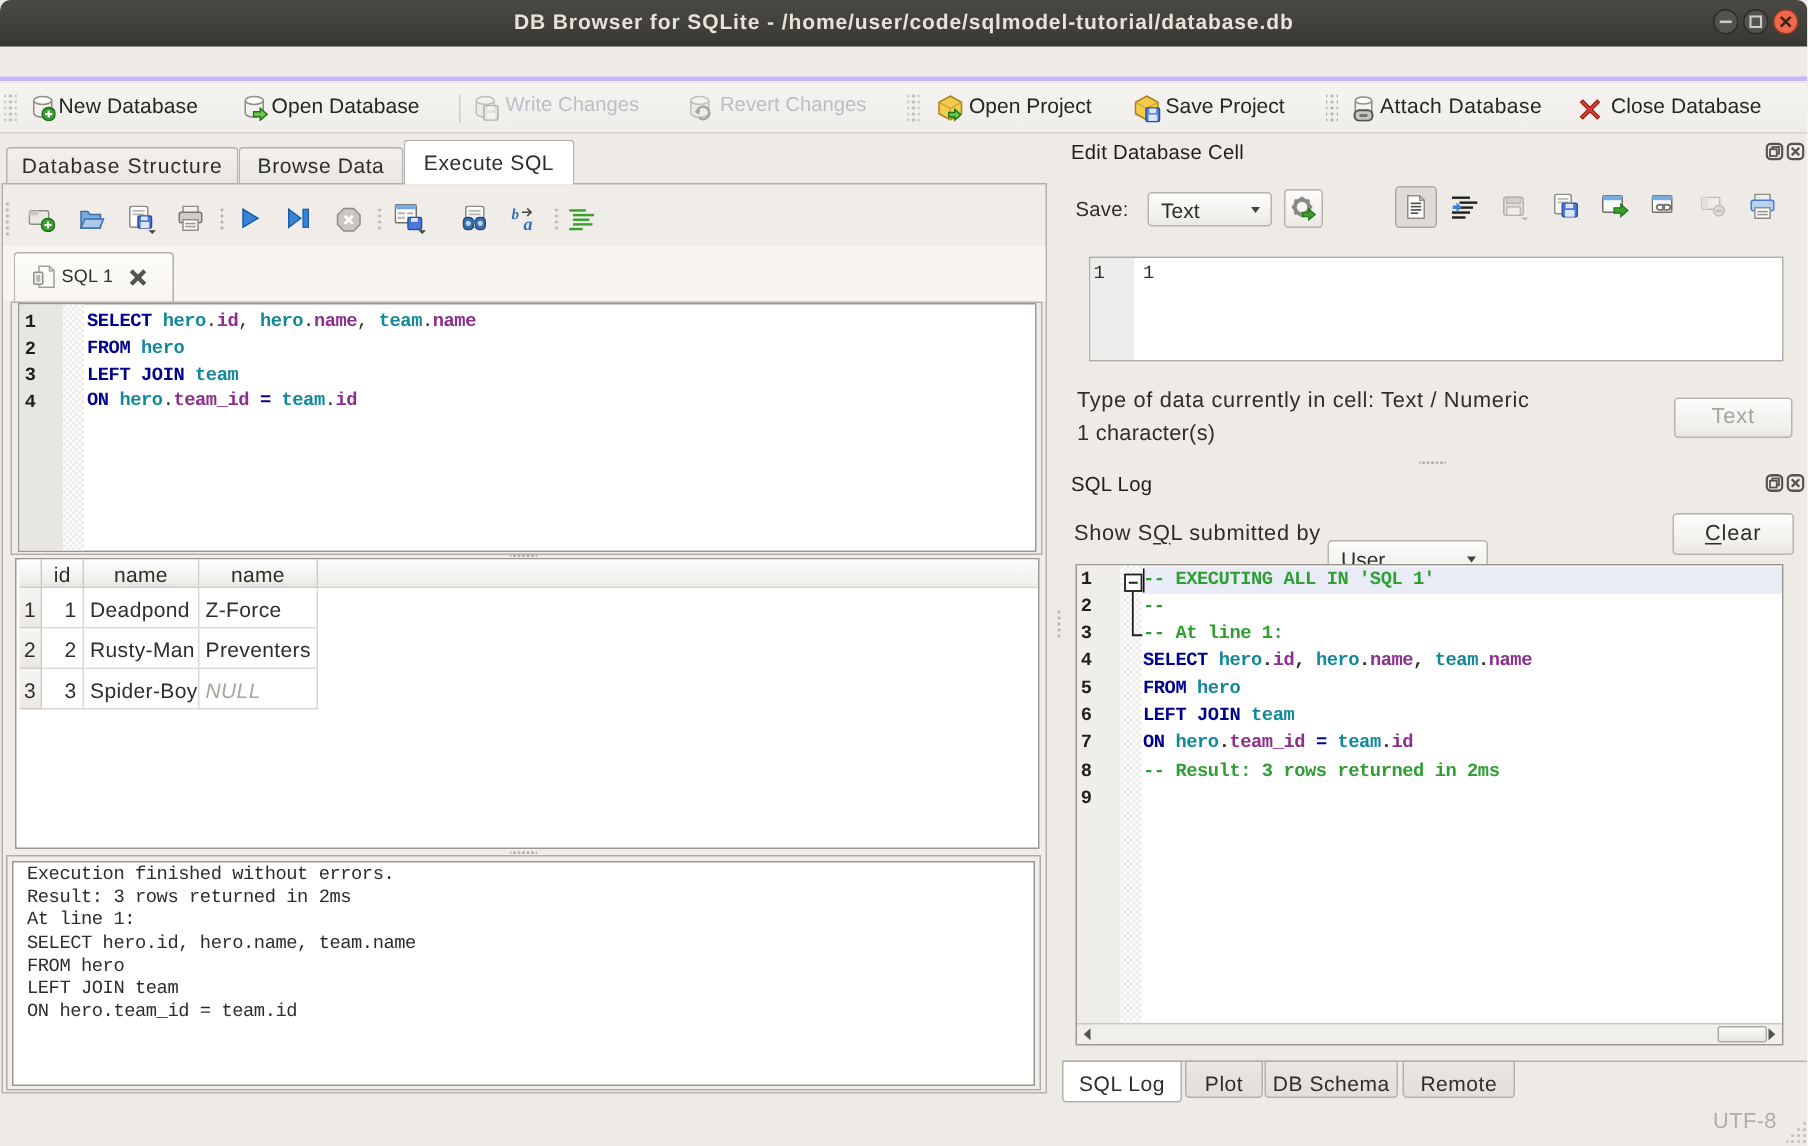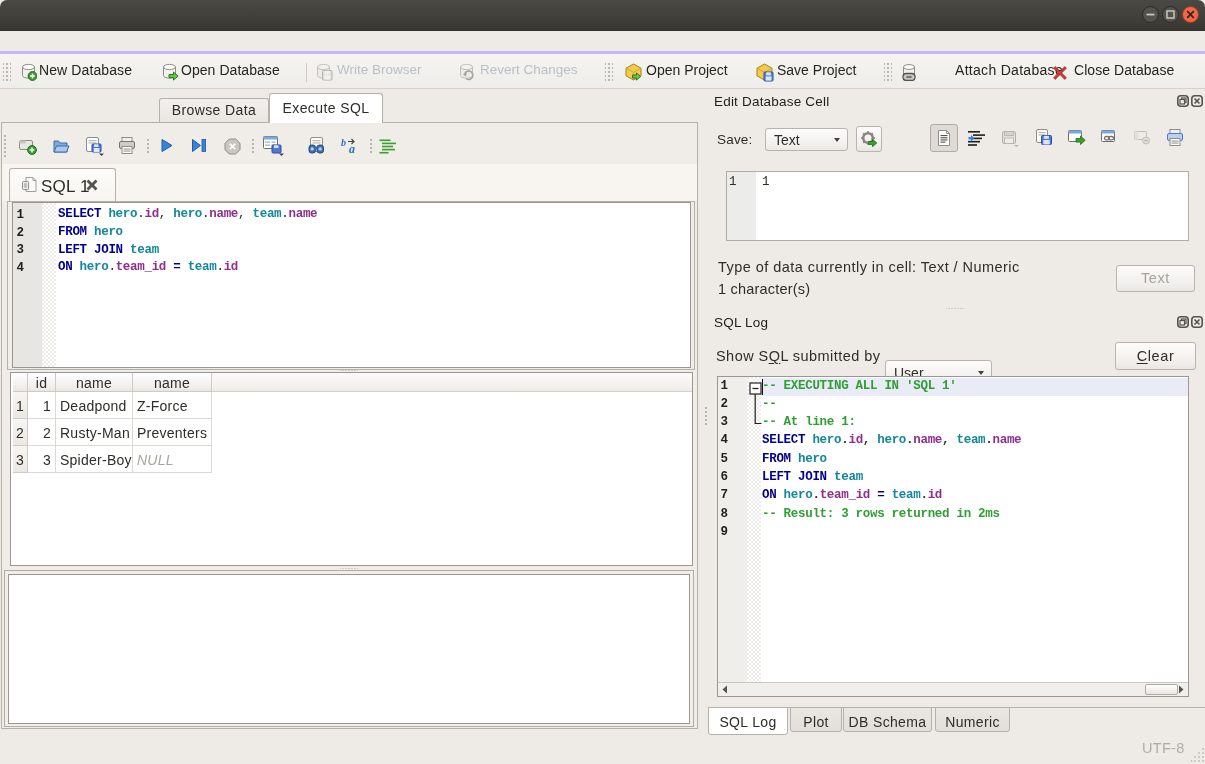--- a/index.html
+++ b/index.html
@@ -70,20 +70,21 @@
 
 .dtab { position:absolute; border:1px solid #b4b1ab; border-radius:0 0 3px 3px;
   background:linear-gradient(#eae7e2, #e2dfda); text-align:center; font-size:14px; letter-spacing:0.35px; }
 .dtab.sel { background:#fff; }
 </style>
 </head>
 <body>
 <div id="win">
 
   <div id="titlebar">
+    <div class="ttext">DB Browser for SQLite - /home/user/code/sqlmodel-tutorial/database.db</div>
     <div class="winbtn" style="left:1142px;">
       <svg width="17" height="17">
           <circle cx="8.5" cy="8.5" r="8" fill="#54524c" stroke="#2b2a26" stroke-width="1"></circle>
           <rect x="4.5" y="7.7" width="8" height="1.7" fill="#cfccc4"></rect>
         </svg>
     </div>
     <div class="winbtn" style="left:1162px;">
       <svg width="17" height="17">
           <circle cx="8.5" cy="8.5" r="8" fill="#54524c" stroke="#2b2a26" stroke-width="1"></circle>
           <rect x="5" y="5" width="7" height="7" fill="none" stroke="#cfccc4" stroke-width="1.4"></rect>
@@ -122,21 +123,21 @@
     <span class="tbtxt" style="left:181px; letter-spacing:0.05px;">Open Database</span>
     <div class="abs" style="left:292px; top:22px; width:0; height:0; border-left:4px solid transparent; border-right:4px solid transparent; border-top:-49px solid #44423d;"></div>
     <div class="abs" style="left:306px; top:8px; width:1px; height:19px; background:#cfccc6;"></div>
     <svg class="abs cyl" style="left:315px; top:8px;" width="18" height="18" viewBox="0 0 18 18" opacity="0.75">
         <path d="M2.5 4 v8.5 a6 2.6 0 0 0 12 0 V4" fill="#eceae7" stroke="#b1afaa"></path>
         <ellipse cx="8.5" cy="4" rx="6" ry="2.6" fill="#f4f2ef" stroke="#b1afaa"></ellipse>
         <rect x="7.5" y="7.5" width="9.5" height="9.5" rx="1" fill="#dddbd6" stroke="#a09e99"></rect>
         <rect x="9.8" y="7.8" width="4.8" height="3" fill="#f4f2ef"></rect>
         <rect x="9.3" y="12.2" width="6" height="4.4" fill="#f4f2ef"></rect>
       </svg>
-    <span class="tbtxt dis" style="left:337px;">Write Browser</span>
+    <span class="tbtxt dis" style="left:337px;">Write Changes</span>
     <svg class="abs cyl" style="left:458px; top:8px;" width="18" height="18" viewBox="0 0 18 18" opacity="0.75">
         <path d="M2.5 4 v8.5 a6 2.6 0 0 0 12 0 V4" fill="#eceae7" stroke="#b1afaa"></path>
         <ellipse cx="8.5" cy="4" rx="6" ry="2.6" fill="#f4f2ef" stroke="#b1afaa"></ellipse>
         <path d="M6.5 12.5 a4.2 4.2 0 1 1 1.5 3" fill="none" stroke="#8f8d88" stroke-width="1.6"></path>
         <path d="M5 11l2.8 2.6 1.2-3.6z" fill="#8f8d88"></path>
       </svg>
     <span class="tbtxt dis" style="left:480px;">Revert Changes</span>
     <div class="vdots" style="left:605px; top:7px; width:8px; height:20px;"></div>
     <svg class="abs" style="left:624px; top:8px;" width="19" height="19" viewBox="0 0 19 19">
         <path d="M9.5 1 L17 5.2 L17 12.8 L9.5 17 L2 12.8 L2 5.2 Z" fill="#f5cb4e" stroke="#a5821c"></path>
@@ -152,27 +153,28 @@
         <rect x="10.7" y="13.4" width="5.8" height="4.2" fill="#dce6f8"></rect>
       </svg>
     <span class="tbtxt" style="left:777px; letter-spacing:0;">Save Project</span>
     <div class="vdots" style="left:884px; top:7px; width:8px; height:20px;"></div>
     <svg class="abs" style="left:900px; top:8px;" width="18" height="18" viewBox="0 0 18 18">
         <path d="M3.5 4 v8.5 a5.5 2.4 0 0 0 11 0 V4" fill="#f4f2ef" stroke="#8f8d88"></path>
         <ellipse cx="9" cy="4" rx="5.5" ry="2.4" fill="#fdfdfc" stroke="#8f8d88"></ellipse>
         <rect x="3" y="10.5" width="12" height="7" rx="3.2" fill="#c9c6c1" stroke="#55534e" stroke-width="1.3"></rect>
         <rect x="6.2" y="13" width="5.6" height="2" rx="1" fill="#77756f"></rect>
       </svg>
-    <span class="tbtxt" style="left:920px; letter-spacing:0.3px;margin-left:35px;">Attach Database</span>
+    <span class="tbtxt" style="left:920px; letter-spacing:0.3px;">Attach Database</span>
     <svg class="abs" style="left:1052px; top:10px;" width="16" height="16" viewBox="0 0 16 16">
         <path d="M3.2 1.6 L8 6.4 L12.8 1.6 L14.4 3.2 L9.6 8 L14.4 12.8 L12.8 14.4 L8 9.6 L3.2 14.4 L1.6 12.8 L6.4 8 L1.6 3.2 Z" fill="#d93a30" stroke="#8e1b13" stroke-width="0.7"></path>
       </svg>
     <span class="tbtxt" style="left:1074px; letter-spacing:0.05px;">Close Database</span>
   </div>
 
+  <div class="tab" style="left:4px; top:98px; width:155px; height:24px; padding-top:3px; letter-spacing:0.75px;">Database Structure</div>
   <div class="tab" style="left:159px; top:98px; width:110px; height:24px; padding-top:3px;">Browse Data</div>
   <div class="tab sel" style="left:269px; top:93px; width:114px; height:30px; padding-top:6px; z-index:2;">Execute SQL</div>
 
   <div class="pane" style="left:1px; top:122px; width:697px; height:607px;"></div>
   <div id="sqltoolbar">
     <div class="vdots" style="left:3px; top:134px; height:24px;"></div>
 
     <svg class="abs" style="left:19px; top:138px;" width="18" height="17" viewBox="0 0 18 17">
         <rect x="0.5" y="2.5" width="13" height="9" rx="1.5" fill="#e9e7e3" stroke="#8f8d88"></rect>
         <rect x="0.5" y="2.5" width="6" height="3" fill="#c9c6c1"></rect>
@@ -261,21 +263,21 @@
   <div class="abs" style="left:2px; top:164px; width:695px; height:37px; background:#f8f5f1;"></div>
 
   <div class="tab sel" style="left:9px; top:168px; width:107px; height:34px; background:linear-gradient(#fdfcfa,#f7f4f0);"></div>
   <div id="sql1label">
     <svg class="abs" style="left:21px; top:176px;" width="17" height="18" viewBox="0 0 17 18">
         <path d="M5 1.5 h7 l3 3 v11 h-10 z" fill="#fbfaf8" stroke="#a3a09b"></path>
         <path d="M12 1.5 v3 h3" fill="none" stroke="#a3a09b"></path>
         <rect x="1.5" y="5.5" width="6" height="8" rx="1" fill="#efedea" stroke="#8f8d88"></rect>
         <rect x="3.2" y="7.2" width="2.6" height="4.6" fill="#b9b7b2"></rect>
       </svg>
-    <span class="abs" style="left:41px; top:177px; font-size:17px; letter-spacing:0.2px;">SQL 1</span>
+    <span class="abs" style="left:41px; top:177px; font-size:12px; letter-spacing:0.2px;">SQL 1</span>
     <svg class="abs" style="left:85px; top:178px;" width="14" height="14" viewBox="0 0 14 14">
         <path d="M3.5 1.5 L7 5 L10.5 1.5 L12.5 3.5 L9 7 L12.5 10.5 L10.5 12.5 L7 9 L3.5 12.5 L1.5 10.5 L5 7 L1.5 3.5 Z" fill="#55534e"></path>
       </svg>
   </div>
 
   <div class="pane" style="left:7px; top:201px; width:688px; height:169px; background:none;"></div>
   <div class="frame" style="left:12px; top:202px; width:679px; height:166px; border-color:#9a9792;"></div>
   <div id="editor">
     <div class="gutter" style="left:13px; top:203px; width:29px; height:164px;"></div>
     <div class="foldm" style="left:42px; top:203px; width:14px; height:164px;"></div>
@@ -312,20 +314,27 @@
     <div class="td" style="left:133px; top:419px; width:79px; height:27px; padding:6px 0 0 4px;">Preventers</div>
 
     <div class="th" style="left:13px; top:446px; width:15px; height:27px; padding-top:6px; background:linear-gradient(#f7f5f2,#ebe8e4);">3</div>
     <div class="td" style="left:28px; top:446px; width:28px; height:27px; padding:6px 4px 0 0; text-align:right;">3</div>
     <div class="td" style="left:56px; top:446px; width:77px; height:27px; padding:6px 0 0 4px;">Spider-Boy</div>
     <div class="td" style="left:133px; top:446px; width:79px; height:27px; padding:6px 0 0 4px; color:#a8a5a0; font-style:italic;">NULL</div>
   </div>
 
   <div class="frame" style="left:4px; top:570px; width:690px; height:157px; background:#f1eee9; border-color:#b0ada7;"></div>
   <div class="frame" style="left:8px; top:573.5px; width:682px; height:150px; border-color:#9a9792;"></div>
+  <div id="execlog" class="abs mono" style="left:18px; top:576px; line-height:15.2px;">Execution finished without errors.
+Result: 3 rows returned in 2ms
+At line 1:
+SELECT hero.id, hero.name, team.name
+FROM hero
+LEFT JOIN team
+ON hero.team_id = team.id</div>
 
   <div id="dock1">
     <div class="docktitle" style="left:714px; top:94px;">Edit Database Cell</div>
     <svg class="abs" style="left:1177px; top:95px;" width="12" height="12" viewBox="0 0 12 12">
         <rect x="0.8" y="0.8" width="10.4" height="10.4" rx="3" fill="none" stroke="#55534e" stroke-width="1.6"></rect>
         <rect x="4.5" y="3" width="4.5" height="4.5" fill="none" stroke="#55534e" stroke-width="1.2"></rect>
         <rect x="3" y="4.5" width="4.5" height="4.5" fill="#f1eee9" stroke="#55534e" stroke-width="1.2"></rect>
       </svg>
     <svg class="abs" style="left:1191px; top:95px;" width="12" height="12" viewBox="0 0 12 12">
         <rect x="0.8" y="0.8" width="10.4" height="10.4" rx="3" fill="none" stroke="#55534e" stroke-width="1.6"></rect>
@@ -469,21 +478,21 @@
         </svg></div>
     <div class="abs" style="left:1145px; top:684px; width:33px; height:11px; background:linear-gradient(#fdfdfc,#e9e6e2); border:1px solid #aeaba5; border-radius:2px;"></div>
     <div class="vdots" style="left:704px; top:406px; height:20px;"></div>
   </div>
 
   <div id="docktabs">
     <div class="abs" style="left:708px; top:707px; width:497px; height:1px; background:#b4b1ab;"></div>
     <div class="dtab sel" style="left:708px; top:707px; width:80px; height:27.5px; padding-top:5.5px;">SQL Log</div>
     <div class="dtab" style="left:790px; top:707px; width:52px; height:25px; padding-top:6px;">Plot</div>
     <div class="dtab" style="left:843px; top:707px; width:89px; height:25px; padding-top:6px;">DB Schema</div>
-    <div class="dtab" style="left:935px; top:707px; width:75px; height:25px; padding-top:6px;">Numeric</div>
+    <div class="dtab" style="left:935px; top:707px; width:75px; height:25px; padding-top:6px;">Remote</div>
   </div>
 
   <div id="statusbar">
     <div class="abs" style="left:1142px; top:740px; font-size:14.5px; letter-spacing:0.3px; color:#b0ada8;">UTF-8</div>
     <svg class="abs" style="left:1191px; top:747px;" width="14" height="15">
         <g fill="#c2bfb9">
           <circle cx="12" cy="2" r="1"></circle>
           <circle cx="8" cy="6" r="1"></circle>
           <circle cx="12" cy="6" r="1"></circle>
           <circle cx="4" cy="10" r="1"></circle>

